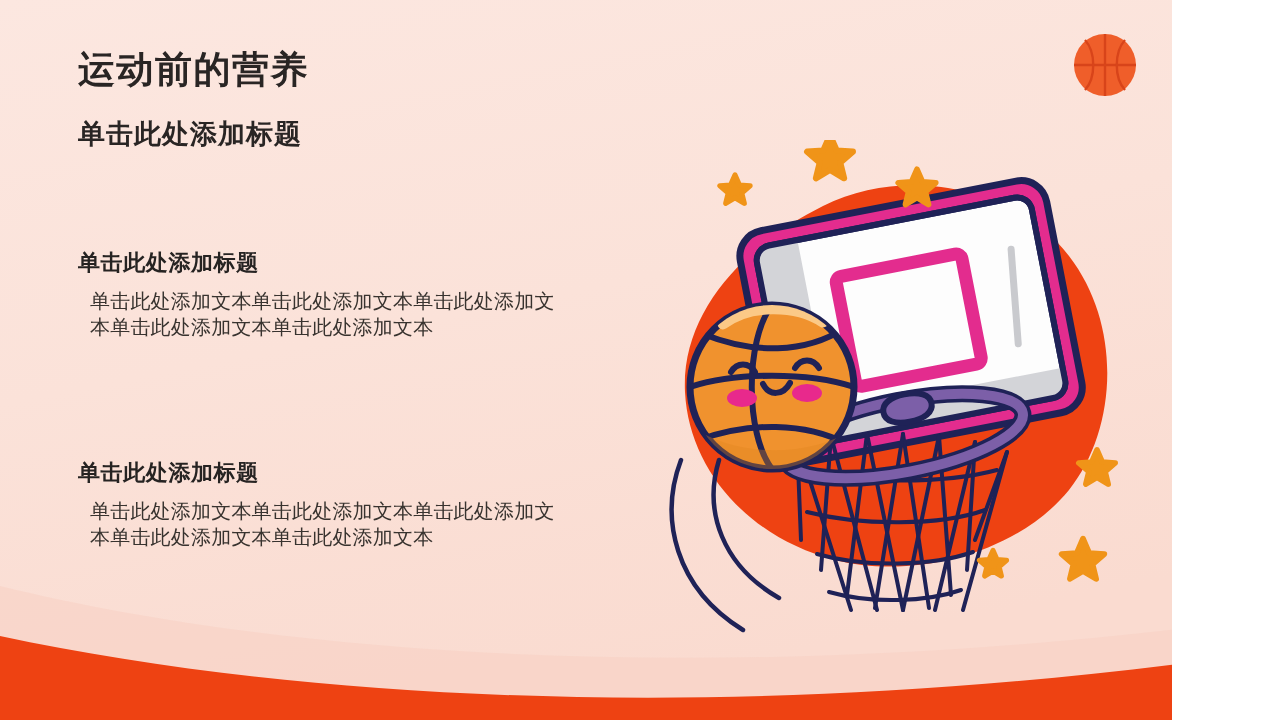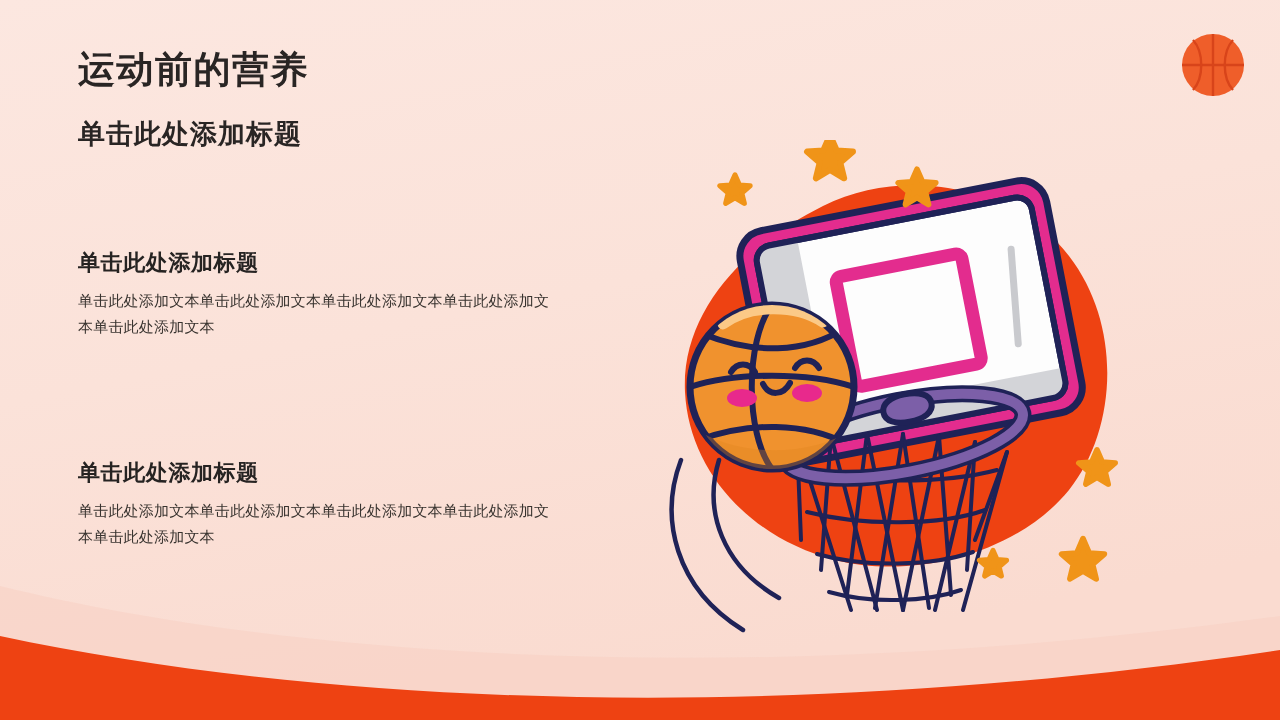--- a/index.html
+++ b/index.html
@@ -5,21 +5,21 @@
 <style>
   html, body {
     margin: 0;
     padding: 0;
     background: #ffffff;
   }
   * { box-sizing: border-box; }
 
   .slide {
     position: relative;
-    width: 1280px;
+    width: 1172px;
     height: 720px;
     overflow: hidden;
     background: linear-gradient(160deg, #fce5dd 0%, #fbe1d8 35%, #fbdfd6 70%, #fadcd2 100%);
     font-family: "Liberation Sans", "DejaVu Sans", sans-serif;
   }
 
   
   .bg-waves {
     position: absolute;
     left: 0; top: 0;
@@ -61,22 +61,22 @@
   .section-title {
     margin: 0 0 12px 0;
     font-size: 22px;
     font-weight: bold;
     letter-spacing: 0.6px;
     color: #262322;
     line-height: 1.2;
   }
 
   .section-body {
-    margin: 0;
-    font-size: 15px;
+    margin: 12px;
+    font-size: 20px;
     line-height: 26px;
     letter-spacing: 0.2px;
     color: #38332f;
     width: 480px;
   }
 
   
   .illustration {
     position: absolute;
     left: 645px;

